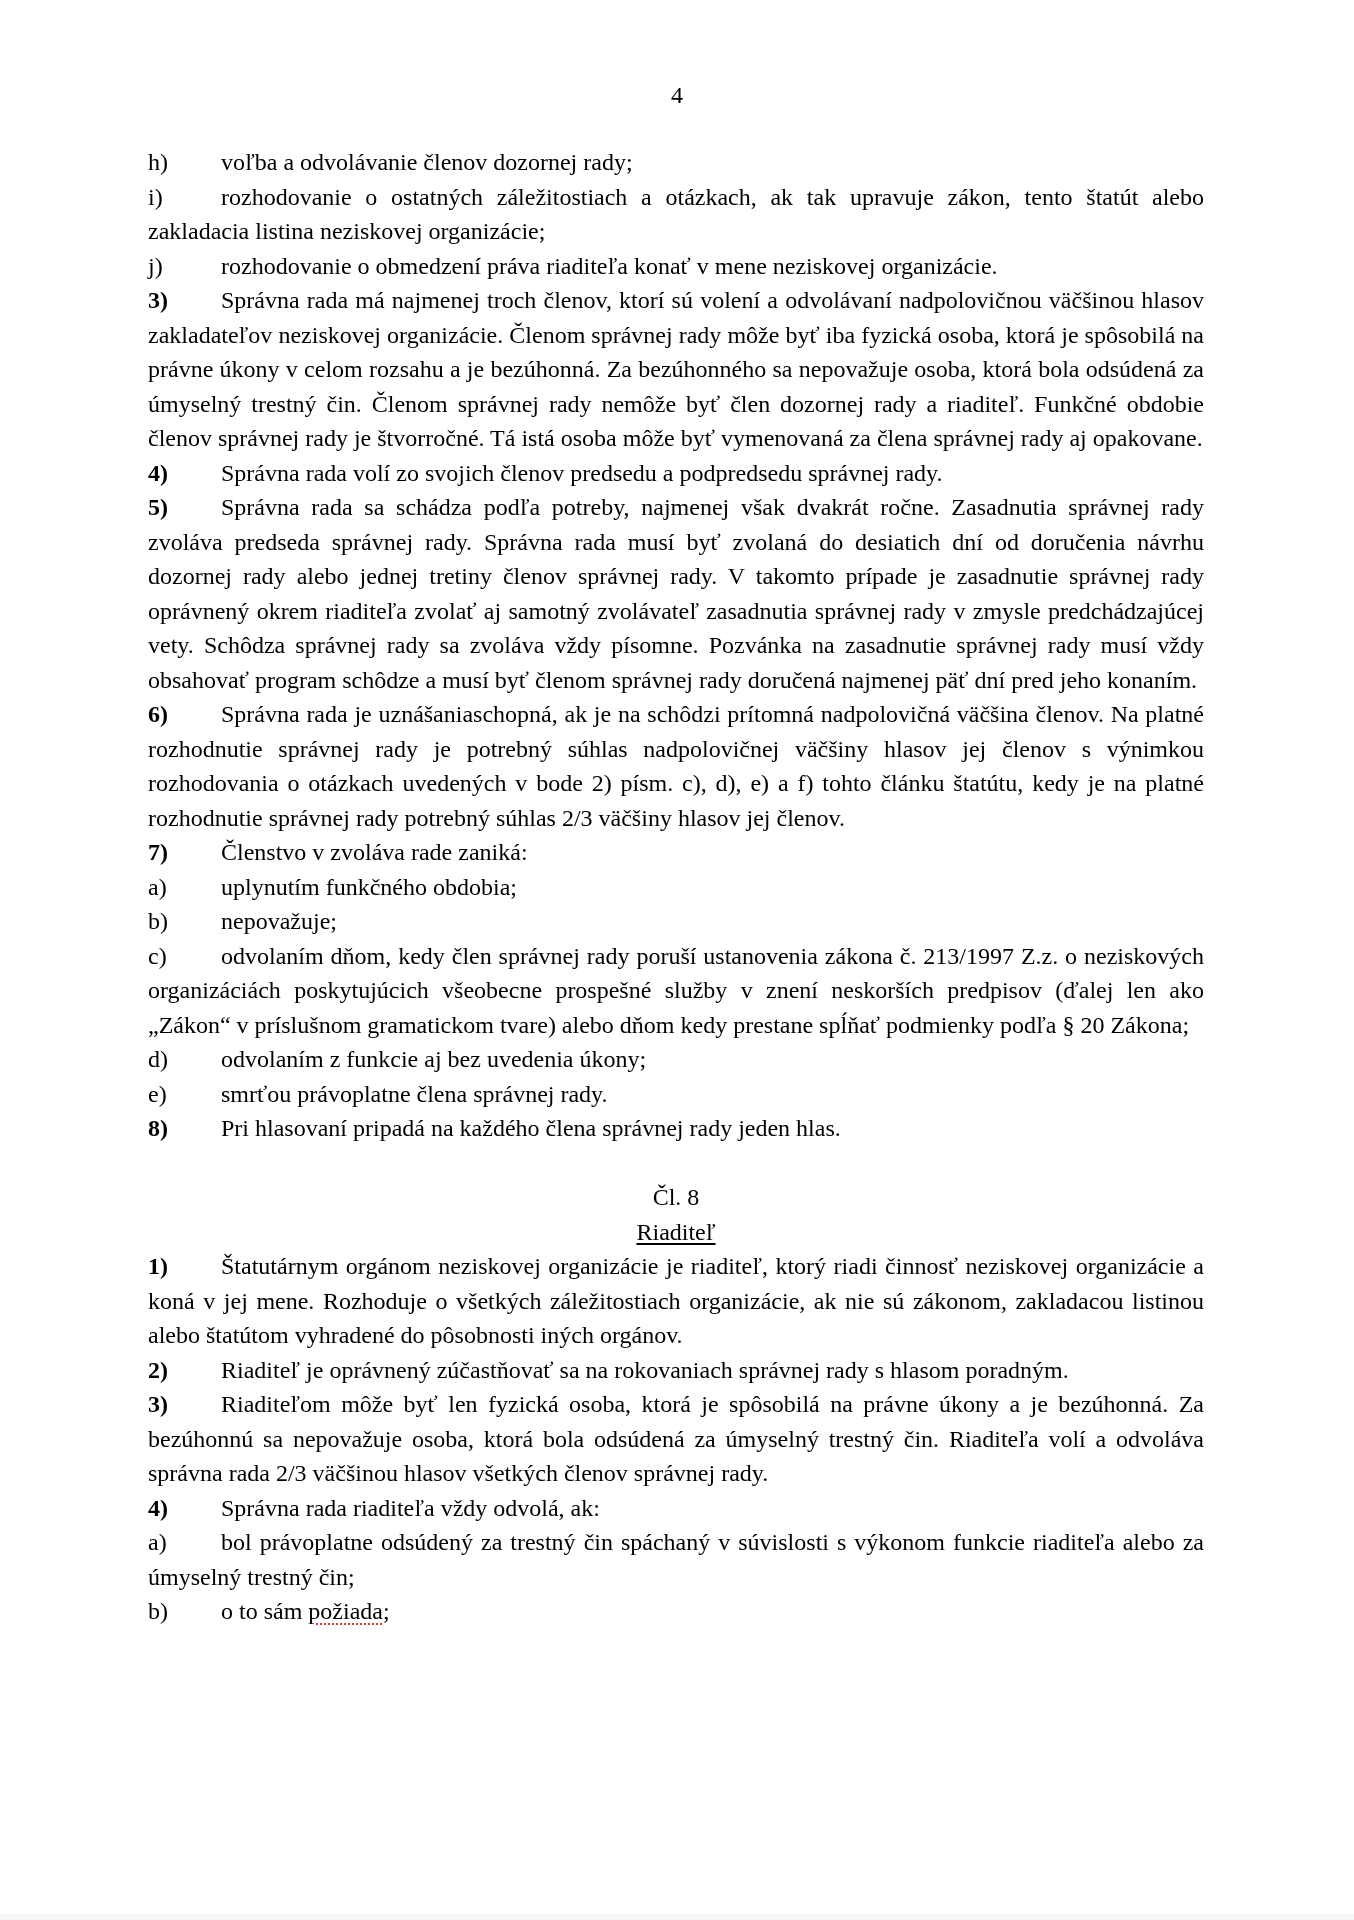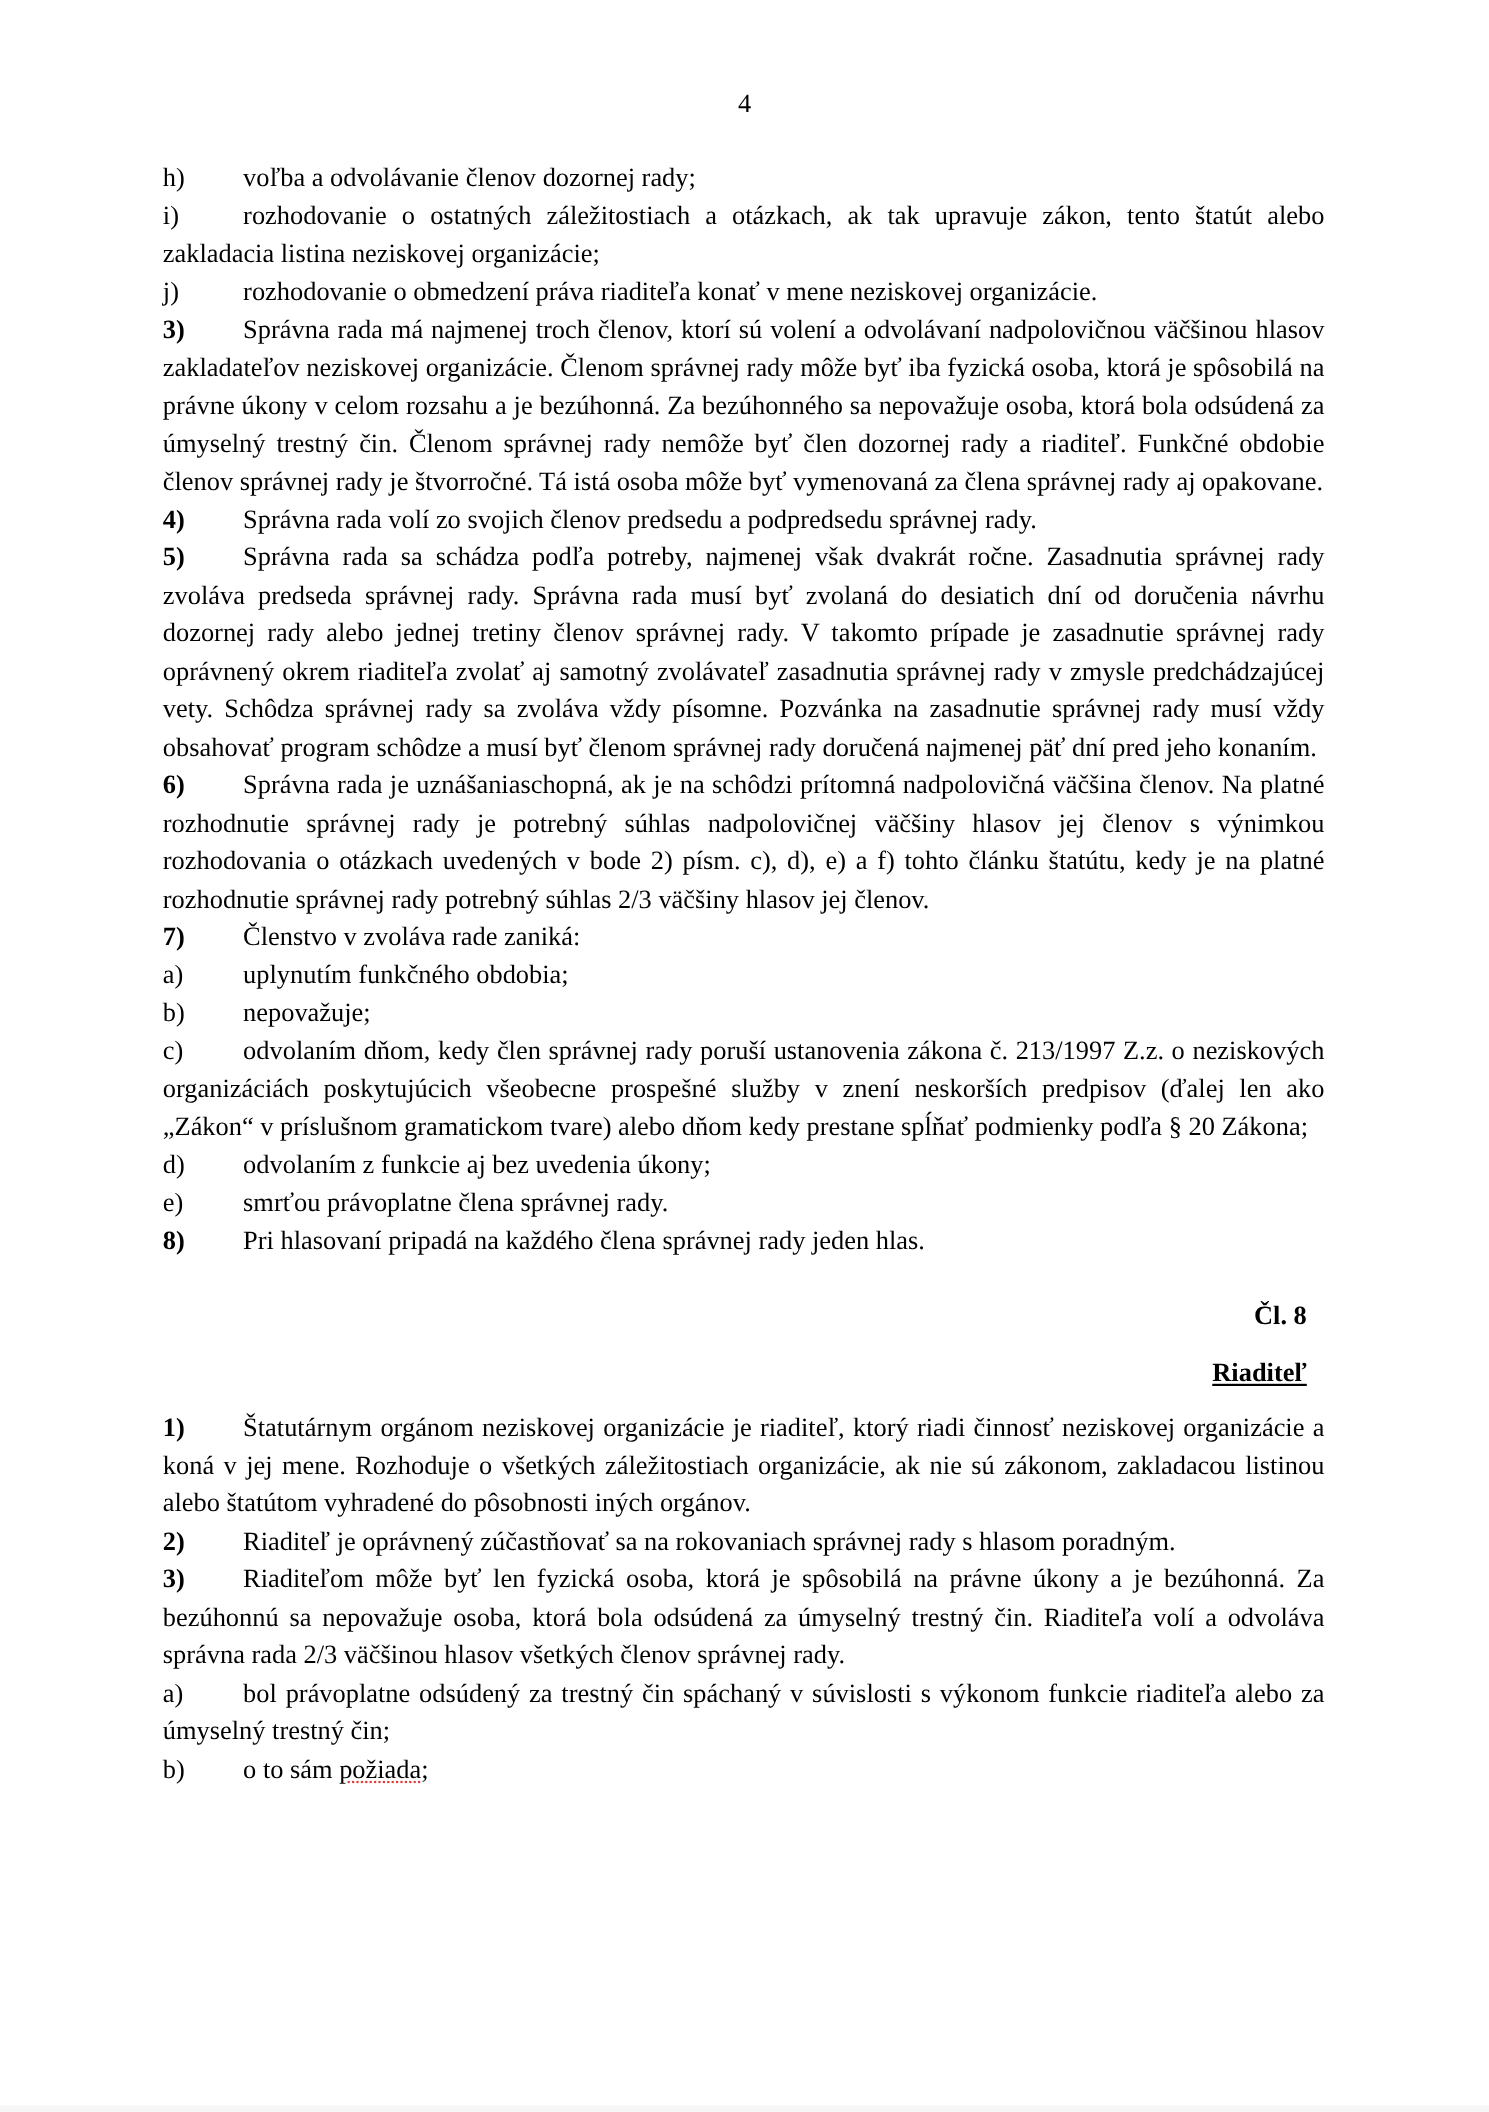--- a/index.html
+++ b/index.html
@@ -12,21 +12,21 @@
     font-size: 24px; line-height: 34px;
   }
   .content {
     position: absolute; top: 145px; left: 148px; width: 1056px;
     font-size: 24px; line-height: 34.5px;
   }
   .p { text-align: justify; margin: 0; }
   .p .lbl { display: inline-block; width: 73px; }
   .p .lbl.b { font-weight: bold; }
   .heading {
-    text-align: right; font-weight: bold; margin: 16px;
+    text-align: center; font-weight: normal; margin: 0;
   }
   .heading.gap { margin-top: 34.5px; }
   .heading.u { text-decoration: underline; text-underline-offset: 3px; }
   .spell {
     text-decoration: underline dotted #e03a3a; text-decoration-thickness: 2px; text-underline-offset: 4px;
   }
   .bottom-band {
     position: absolute; left: 0; bottom: 0; width: 1354px; height: 6px; background: #f6f6f6;
   }
 </style>
@@ -52,18 +52,19 @@
     <p class="p"><span class="lbl">e)</span><span>smrťou právoplatne člena správnej rady.</span></p>
     <p class="p"><span class="lbl b">8)</span><span>Pri hlasovaní pripadá na každého člena správnej rady jeden hlas.</span></p>
   </div>
 
   <div>
     <p class="heading gap">Čl. 8</p>
     <p class="heading u">Riaditeľ</p>
     <p class="p"><span class="lbl b">1)</span><span>Štatutárnym orgánom neziskovej organizácie je riaditeľ, ktorý riadi činnosť neziskovej organizácie a koná v jej mene. Rozhoduje o všetkých záležitostiach organizácie, ak nie sú zákonom, zakladacou listinou alebo štatútom vyhradené do pôsobnosti iných orgánov.</span></p>
     <p class="p"><span class="lbl b">2)</span><span>Riaditeľ je oprávnený zúčastňovať sa na rokovaniach správnej rady s hlasom poradným.</span></p>
     <p class="p"><span class="lbl b">3)</span><span>Riaditeľom môže byť len fyzická osoba, ktorá je spôsobilá na právne úkony a je bezúhonná. Za bezúhonnú sa nepovažuje osoba, ktorá bola odsúdená za úmyselný trestný čin. Riaditeľa volí a odvoláva správna rada 2/3 väčšinou hlasov všetkých členov správnej rady.</span></p>
+    <p class="p"><span class="lbl b">4)</span><span>Správna rada riaditeľa vždy odvolá, ak:</span></p>
     <p class="p"><span class="lbl">a)</span><span>bol právoplatne odsúdený za trestný čin spáchaný v súvislosti s výkonom funkcie riaditeľa alebo za úmyselný trestný čin;</span></p>
     <p class="p"><span class="lbl">b)</span><span>o to sám </span><span class="spell" style="text-decoration-color: rgb(224, 58, 58);">požiada</span><span>;</span></p>
   </div>
 </div>
 
 <div class="bottom-band"></div>
 
 </body></html>

